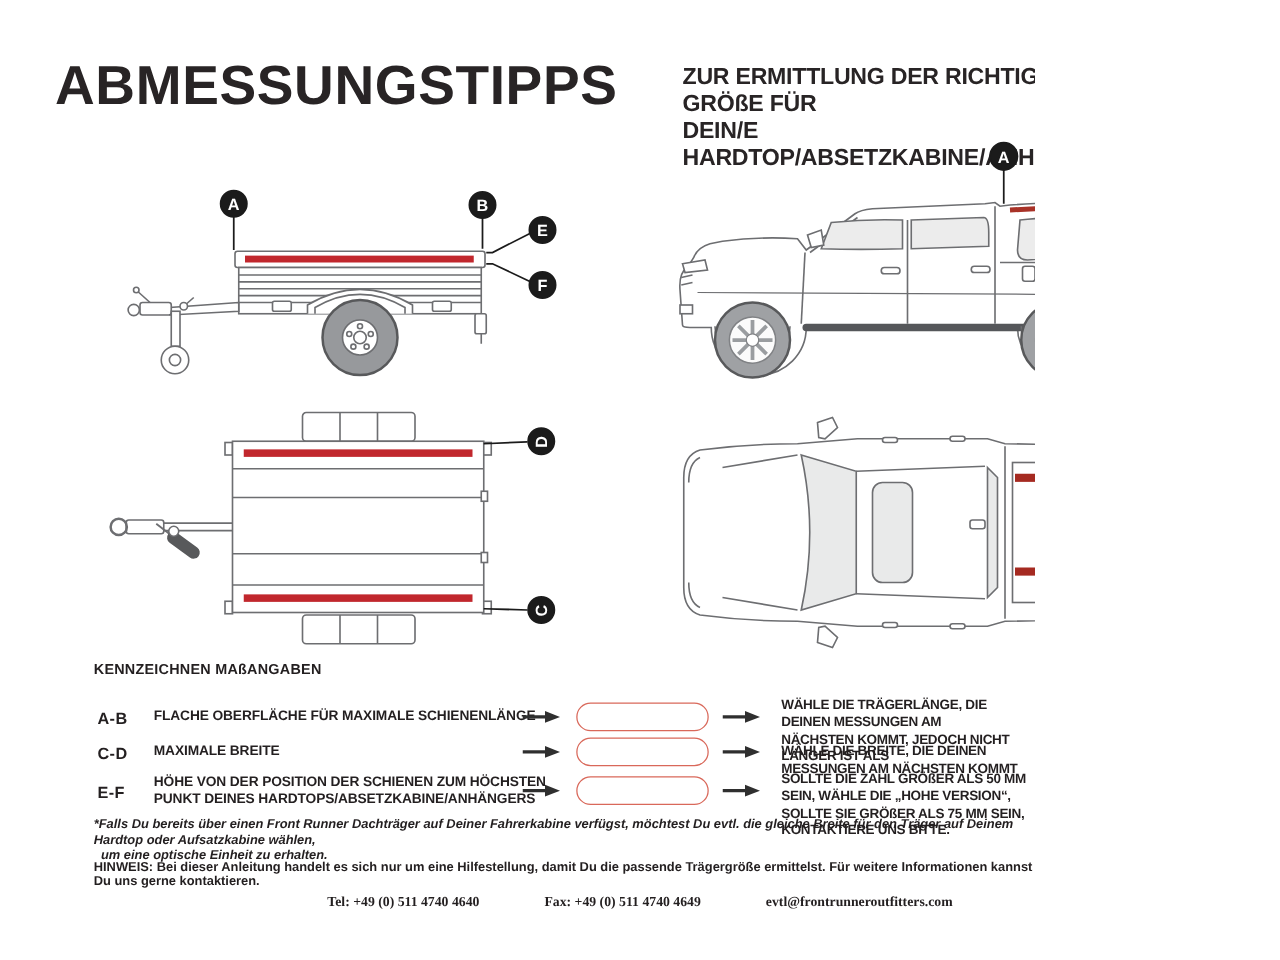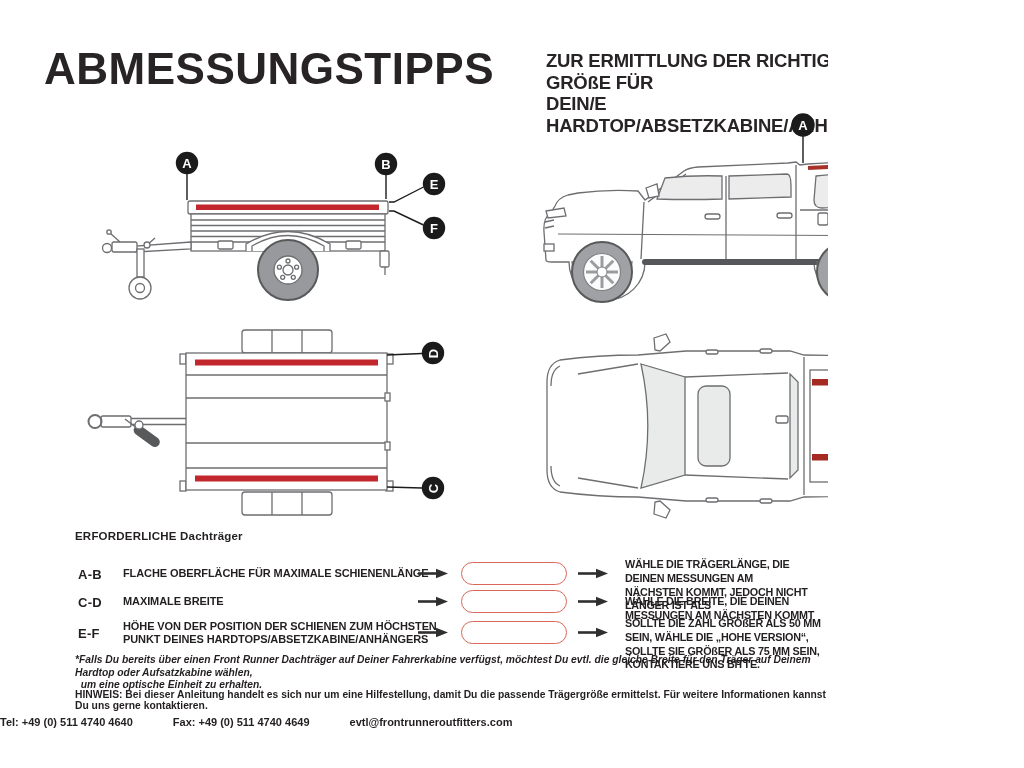--- a/index.html
+++ b/index.html
@@ -12,22 +12,22 @@
   .m-heading{left:75px;top:530px;font-size:11.5px;font-weight:bold;letter-spacing:.2px;}
   .m-rednote{left:240px;top:530px;font-size:11.5px;font-weight:bold;color:#e63329;letter-spacing:.1px;}
   .row-code{font-size:13px;font-weight:bold;letter-spacing:.3px;}
   .row-label{font-size:11px;font-weight:bold;line-height:13px;white-space:pre-line;letter-spacing:-.1px;}
   .row-result{font-size:10.8px;font-weight:bold;line-height:13.8px;white-space:pre-line;letter-spacing:-.25px;}
   .pill{width:104px;height:21px;border:1.5px solid #d9685a;border-radius:12px;background:#fff;
         font-size:11px;font-weight:bold;text-align:center;line-height:21px;}
   .arrow{width:30px;height:11px;}
   .footnote{left:75px;top:654px;font-size:10.3px;font-weight:bold;line-height:12.6px;white-space:pre-wrap;font-style:italic;}
   .hinweis{left:75px;top:689px;font-size:10.3px;font-weight:bold;}
-  .footer{left:0;top:716px;width:1024px;display:flex;gap:40px;
-          font-size:11px;font-weight:bold;}
+  .footer{left:0;top:716px;width:1024px;display:flex;justify-content:center;gap:52px;
+          font-size:11px;font-weight:bold;font-family:Liberation Serif, serif;}
   svg .ln{stroke:#6d6e71;stroke-width:1.3;fill:none;}
   svg .fw{fill:#ffffff;}
   svg text.co{font-family:"Liberation Sans",sans-serif;font-size:13px;font-weight:bold;fill:#fff;
               text-anchor:middle;dominant-baseline:central;}
 </style>
 </head>
 <body>
 
 <div class="page">
 
@@ -249,21 +249,21 @@
     <g stroke="#1b1b1b" stroke-width="1.4">
       <line x1="352" y1="52" x2="426" y2="49.5"></line>
       <line x1="352" y1="128" x2="426" y2="132.5"></line>
       <circle cx="437" cy="49" r="10.5" fill="#1b1b1b"></circle>
       <circle cx="437" cy="133" r="10.5" fill="#1b1b1b"></circle>
       <text class="co" x="437" y="49.5" stroke="none" transform="rotate(-90 437 49.5)">D</text>
       <text class="co" x="437" y="133.5" stroke="none" transform="rotate(-90 437 133.5)">C</text>
     </g>
   </svg>
 
-  <div class="abs m-heading">ERFORDERLICHE Dachträger</div>
+  <div class="abs m-heading">KENNZEICHNEN MAßANGABEN</div>
 
   <div class="abs row-code" style="left:78px;top:567px">A-B</div>
   <div class="abs row-label" style="left:123px;top:567px">FLACHE OBERFLÄCHE FÜR MAXIMALE SCHIENENLÄNGE</div>
   <svg class="abs arrow" style="left:418px;top:568px" viewBox="0 0 30 11">
     <line x1="0" y1="5.5" x2="20" y2="5.5" stroke="#2f2f2f" stroke-width="2.6"></line>
       <polygon points="18,0.8 30,5.5 18,10.2" fill="#2f2f2f"></polygon>
   </svg>
   <div class="abs pill" style="left:461px;top:562px"></div>
   <svg class="abs arrow" style="left:578px;top:568px" viewBox="0 0 30 11">
     <line x1="0" y1="5.5" x2="20" y2="5.5" stroke="#2f2f2f" stroke-width="2.6"></line>

